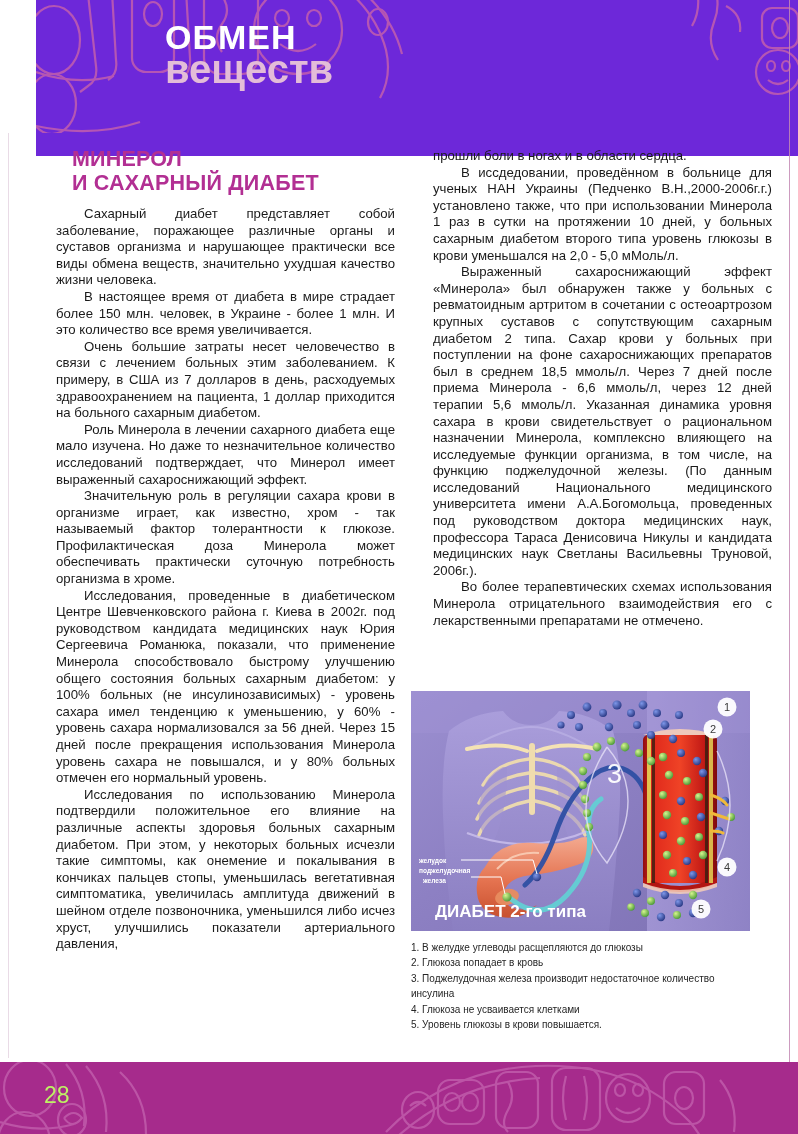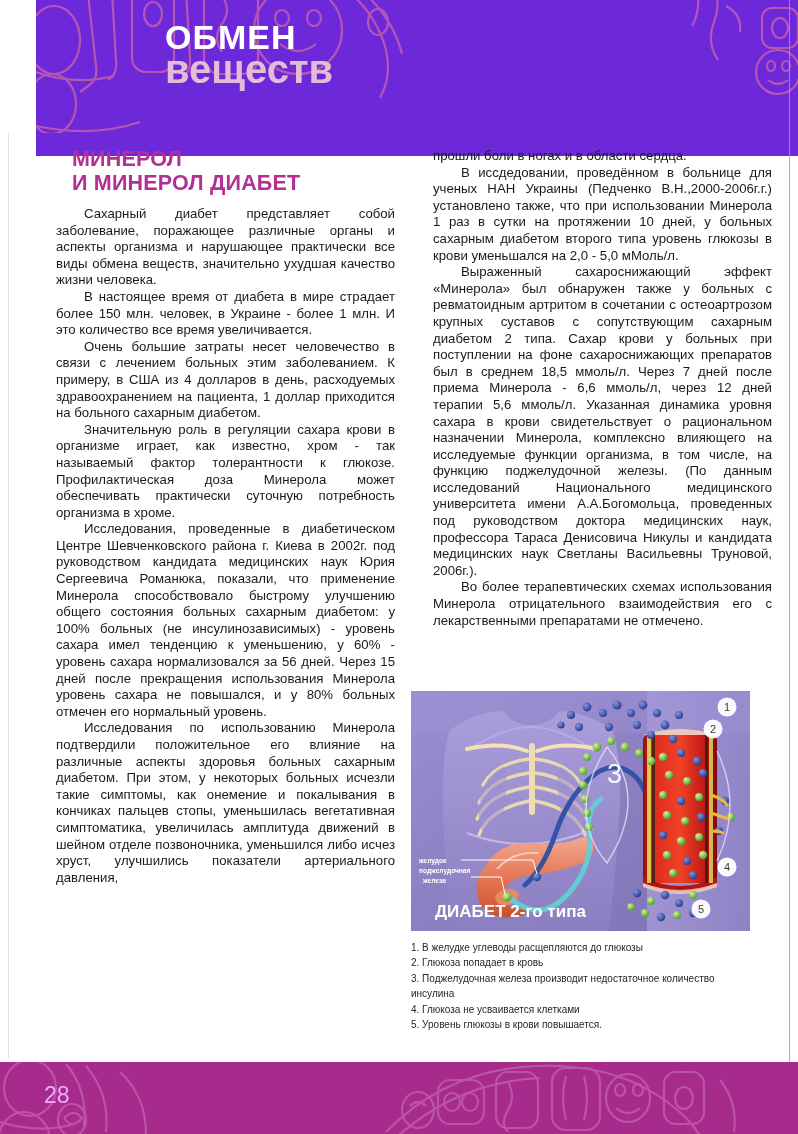--- a/index.html
+++ b/index.html
@@ -140,21 +140,21 @@
     left: 0; top: 1062px;
     width: 798px; height: 72px;
     background: #a62b8c;
     overflow: hidden;
   }
   .footer .deco { position: absolute; top: 0; left: 0; }
   .page-number {
     position: absolute;
     left: 44px; top: 20px;
     font-size: 23px;
-    color: #f0abfc;
+    color: #bef264;
     font-family: "Liberation Sans", sans-serif;
     z-index: 4;
   }
 </style>
 </head>
 <body>
 
 <div class="page">
 
   <div class="masthead">
@@ -202,25 +202,26 @@
       <span class="masthead-line2">веществ</span>
     </div>
   </div>
 
   <div class="frame-right"></div>
   <div class="frame-left"></div>
 
   <div class="col col-left">
     <h1 class="article-title">
       <span>МИНЕРОЛ</span>
-      <span>И МИНЕРОЛ ДИАБЕТ</span>
+      <span>И САХАРНЫЙ ДИАБЕТ</span>
     </h1>
-    <p>Сахарный диабет представляет собой заболевание, поражающее различные органы и аспекты организма и нарушающее практически все виды обмена веществ,   значительно ухудшая качество жизни человека.</p>
+    <p>Сахарный диабет представляет собой заболевание, поражающее различные органы и суставов организма и нарушающее практически все виды обмена веществ,   значительно ухудшая качество жизни человека.</p>
     <p>В настоящее время от диабета в мире страдает более 150 млн. человек,  в Украине  - более 1 млн. И это количество все время увеличивается.</p>
-    <p>Очень большие затраты несет человечество в связи с лечением больных этим заболеванием. К примеру, в США из 4 долларов в день, расходуемых здравоохранением на пациента, 1 доллар приходится на больного сахарным диабетом.</p>
+    <p>Очень большие затраты несет человечество в связи с лечением больных этим заболеванием. К примеру, в США из 7 долларов в день, расходуемых здравоохранением на пациента, 1 доллар приходится на больного сахарным диабетом.</p>
+    <p>Роль Минерола в лечении сахарного диабета еще мало изучена. Но даже то незначительное количество исследований подтверждает, что Минерол имеет выраженный сахароснижающий эффект.</p>
     <p>Значительную роль в регуляции сахара крови в организме играет, как известно, хром - так называемый фактор толерантности к глюкозе. Профилактическая доза Минерола может обеспечивать практически суточную потребность организма в хроме.</p>
     <p>Исследования, проведенные в диабетическом Центре Шевченковского района г. Киева в 2002г. под руководством кандидата медицинских наук Юрия Сергеевича Романюка, показали, что применение Минерола способствовало быстрому улучшению общего состояния больных сахарным диабетом: у 100% больных (не инсулинозависимых) - уровень сахара имел тенденцию к уменьшению, у 60% - уровень сахара нормализовался за 56 дней. Через 15 дней после прекращения использования Минерола уровень сахара не повышался, и у 80% больных отмечен его нормальный уровень.</p>
     <p>Исследования по использованию Минерола подтвердили положительное его влияние на различные аспекты здоровья больных сахарным диабетом. При этом, у некоторых больных исчезли такие симптомы, как онемение и покалывания в кончиках пальцев стопы, уменьшилась вегетативная симптоматика, увеличилась амплитуда движений в шейном отделе позвоночника, уменьшился либо исчез хруст, улучшились показатели артериального давления,</p>
   </div>
 
   <div class="col col-right">
     <p class="noindent">прошли боли в ногах и в области сердца.</p>
     <p>В иссдедовании, проведённом в больнице для ученых НАН Украины (Педченко В.Н.,2000-2006г.г.) установлено также, что при использовании Минерола 1 раз в сутки на протяжении 10 дней, у больных сахарным диабетом второго типа уровень глюкозы в крови уменьшался на 2,0 -  5,0 мМоль/л.</p>
     <p>Выраженный сахароснижающий эффект «Минерола» был обнаружен также у больных с ревматоидным артритом в сочетании с остеоартрозом крупных суставов с сопутствующим сахарным диабетом 2 типа. Сахар крови у больных при поступлении на фоне сахароснижающих препаратов был в среднем 18,5 ммоль/л. Через 7 дней после приема Минерола - 6,6 ммоль/л, через 12 дней терапии  5,6 ммоль/л. Указанная динамика уровня сахара в крови свидетельствует о рациональном назначении Минерола, комплексно влияющего на исследуемые функции организма, в том числе, на функцию поджелудочной железы. (По данным исследований Национального медицинского университета имени А.А.Богомольца, проведенных под руководством доктора медицинских наук, профессора Тараса Денисовича Никулы и кандидата медицинских наук Светланы Васильевны Труновой, 2006г.).</p>
     <p>Во более терапевтических схемах использования Минерола отрицательного взаимодействия его с лекарственными препаратами не отмечено.</p>

